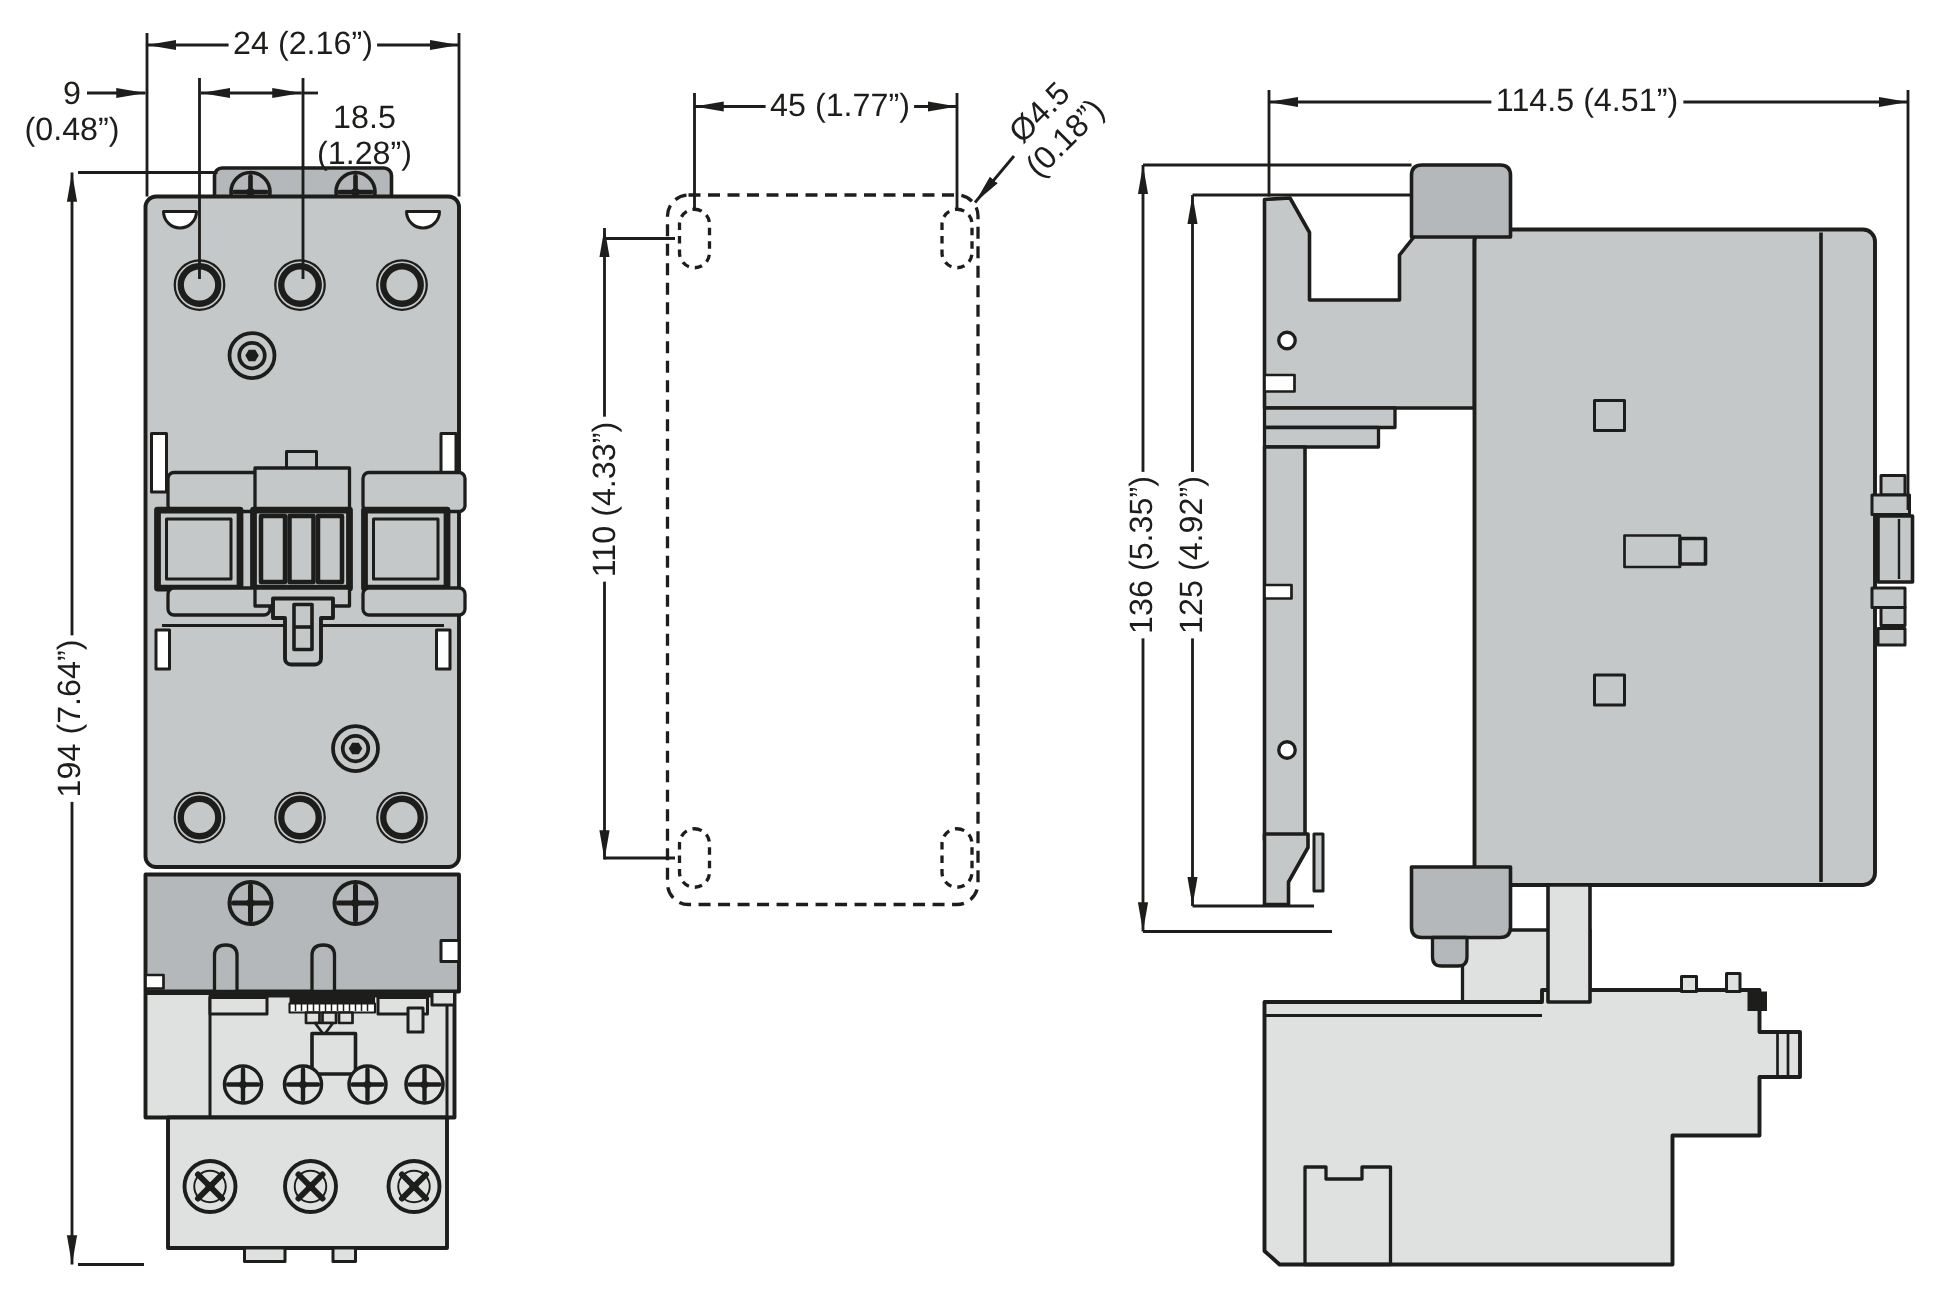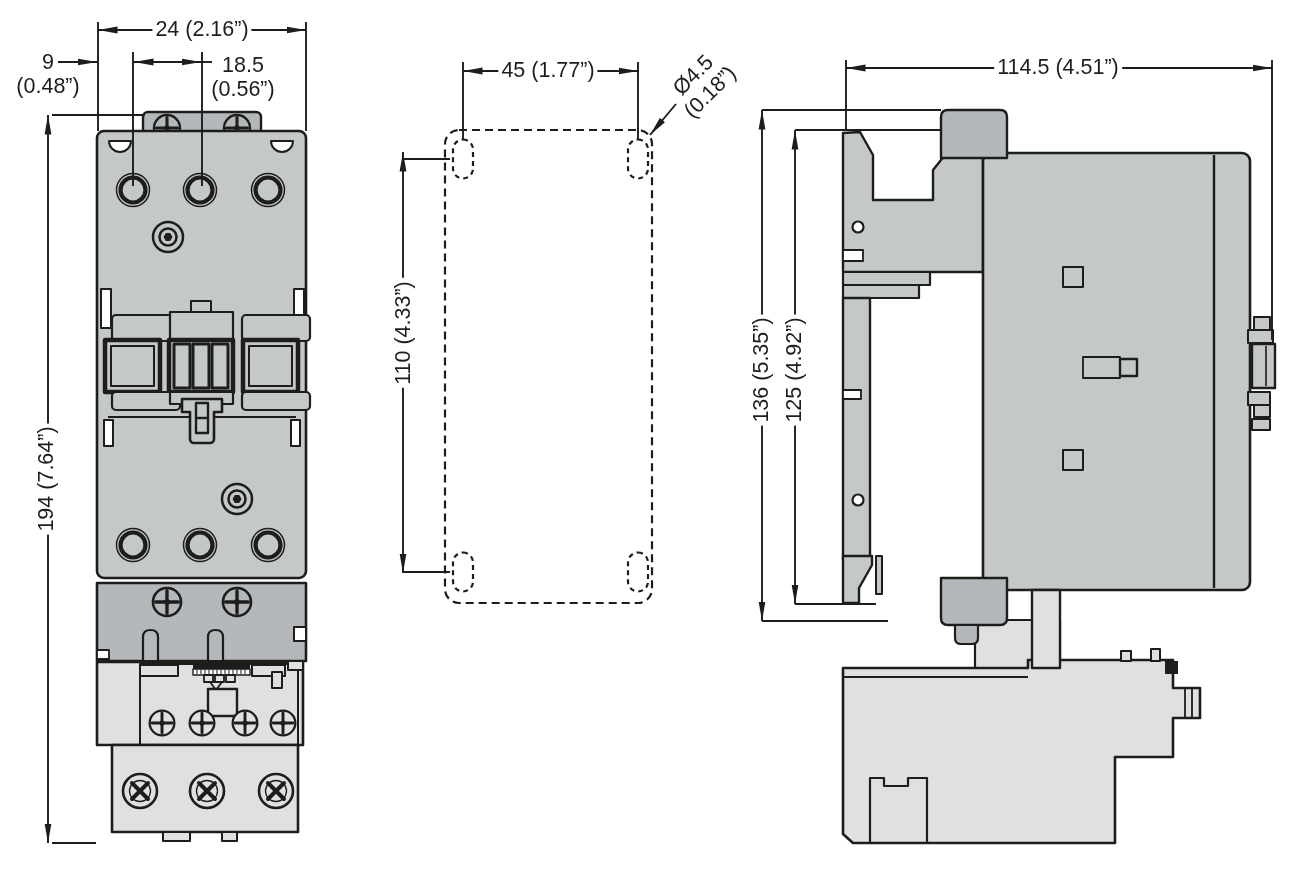--- a/index.html
+++ b/index.html
@@ -224,29 +224,29 @@
   </g>
 </svg>
 
 <div class="dim-label" style="left:202px;top:30px;">
   <span>24 (2.16”)</span>
 </div>
 <div class="dim-label nobg" style="left:48px;top:75px;">
   <span>9</span>
   <span>(0.48”)</span>
 </div>
-<div class="dim-label nobg" style="left:243px;top:78px;">
+<div class="dim-label nobg" style="left:243px;top:91px;">
   <span>18.5</span>
-  <span>(0.56”)</span>
+  <span>(1.28”)</span>
 </div>
 <div class="dim-label rot90" style="left:47px;top:479px;">
   <span>194 (7.64”)</span>
 </div>
 
-<div class="dim-label" style="left:548px;top:71px;">
+<div class="dim-label" style="left:560px;top:71px;">
   <span>45 (1.77”)</span>
 </div>
 <div class="dim-label rot45" style="left:702px;top:84px;">
   <span>Ø4.5</span>
   <span>(0.18”)</span>
 </div>
 <div class="dim-label rot90" style="left:404px;top:333px;">
   <span>110 (4.33”)</span>
 </div>
 

